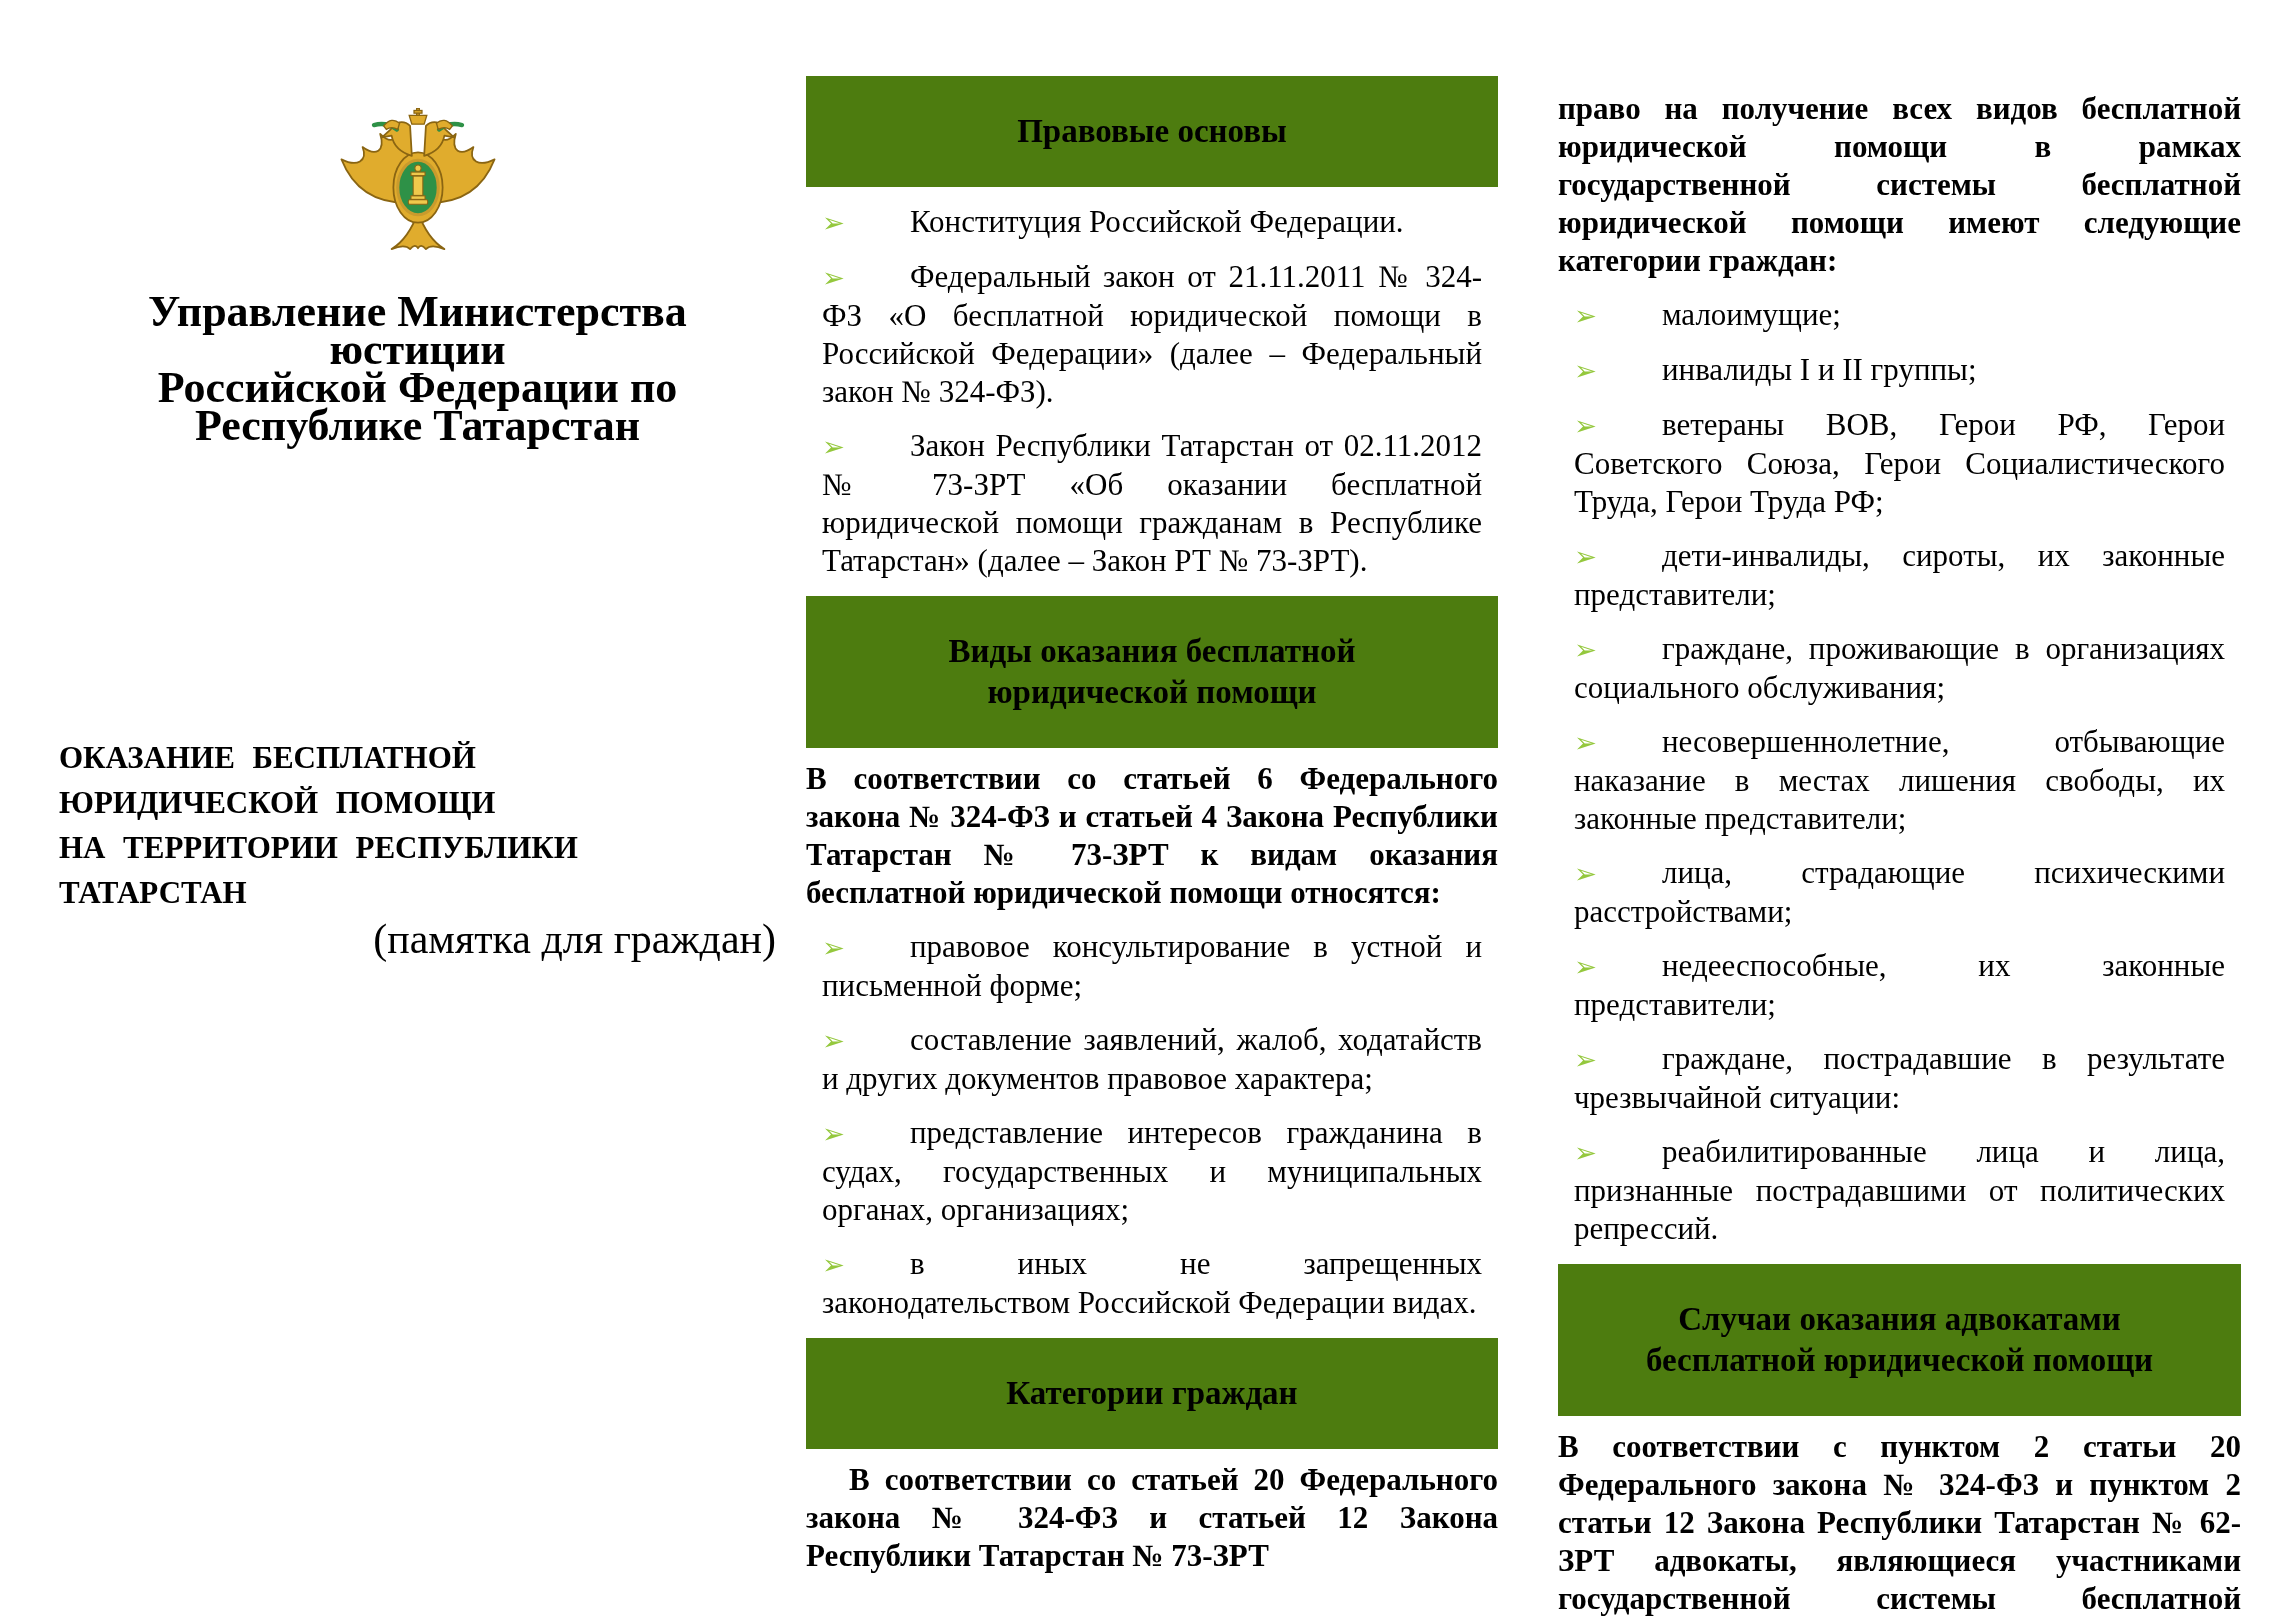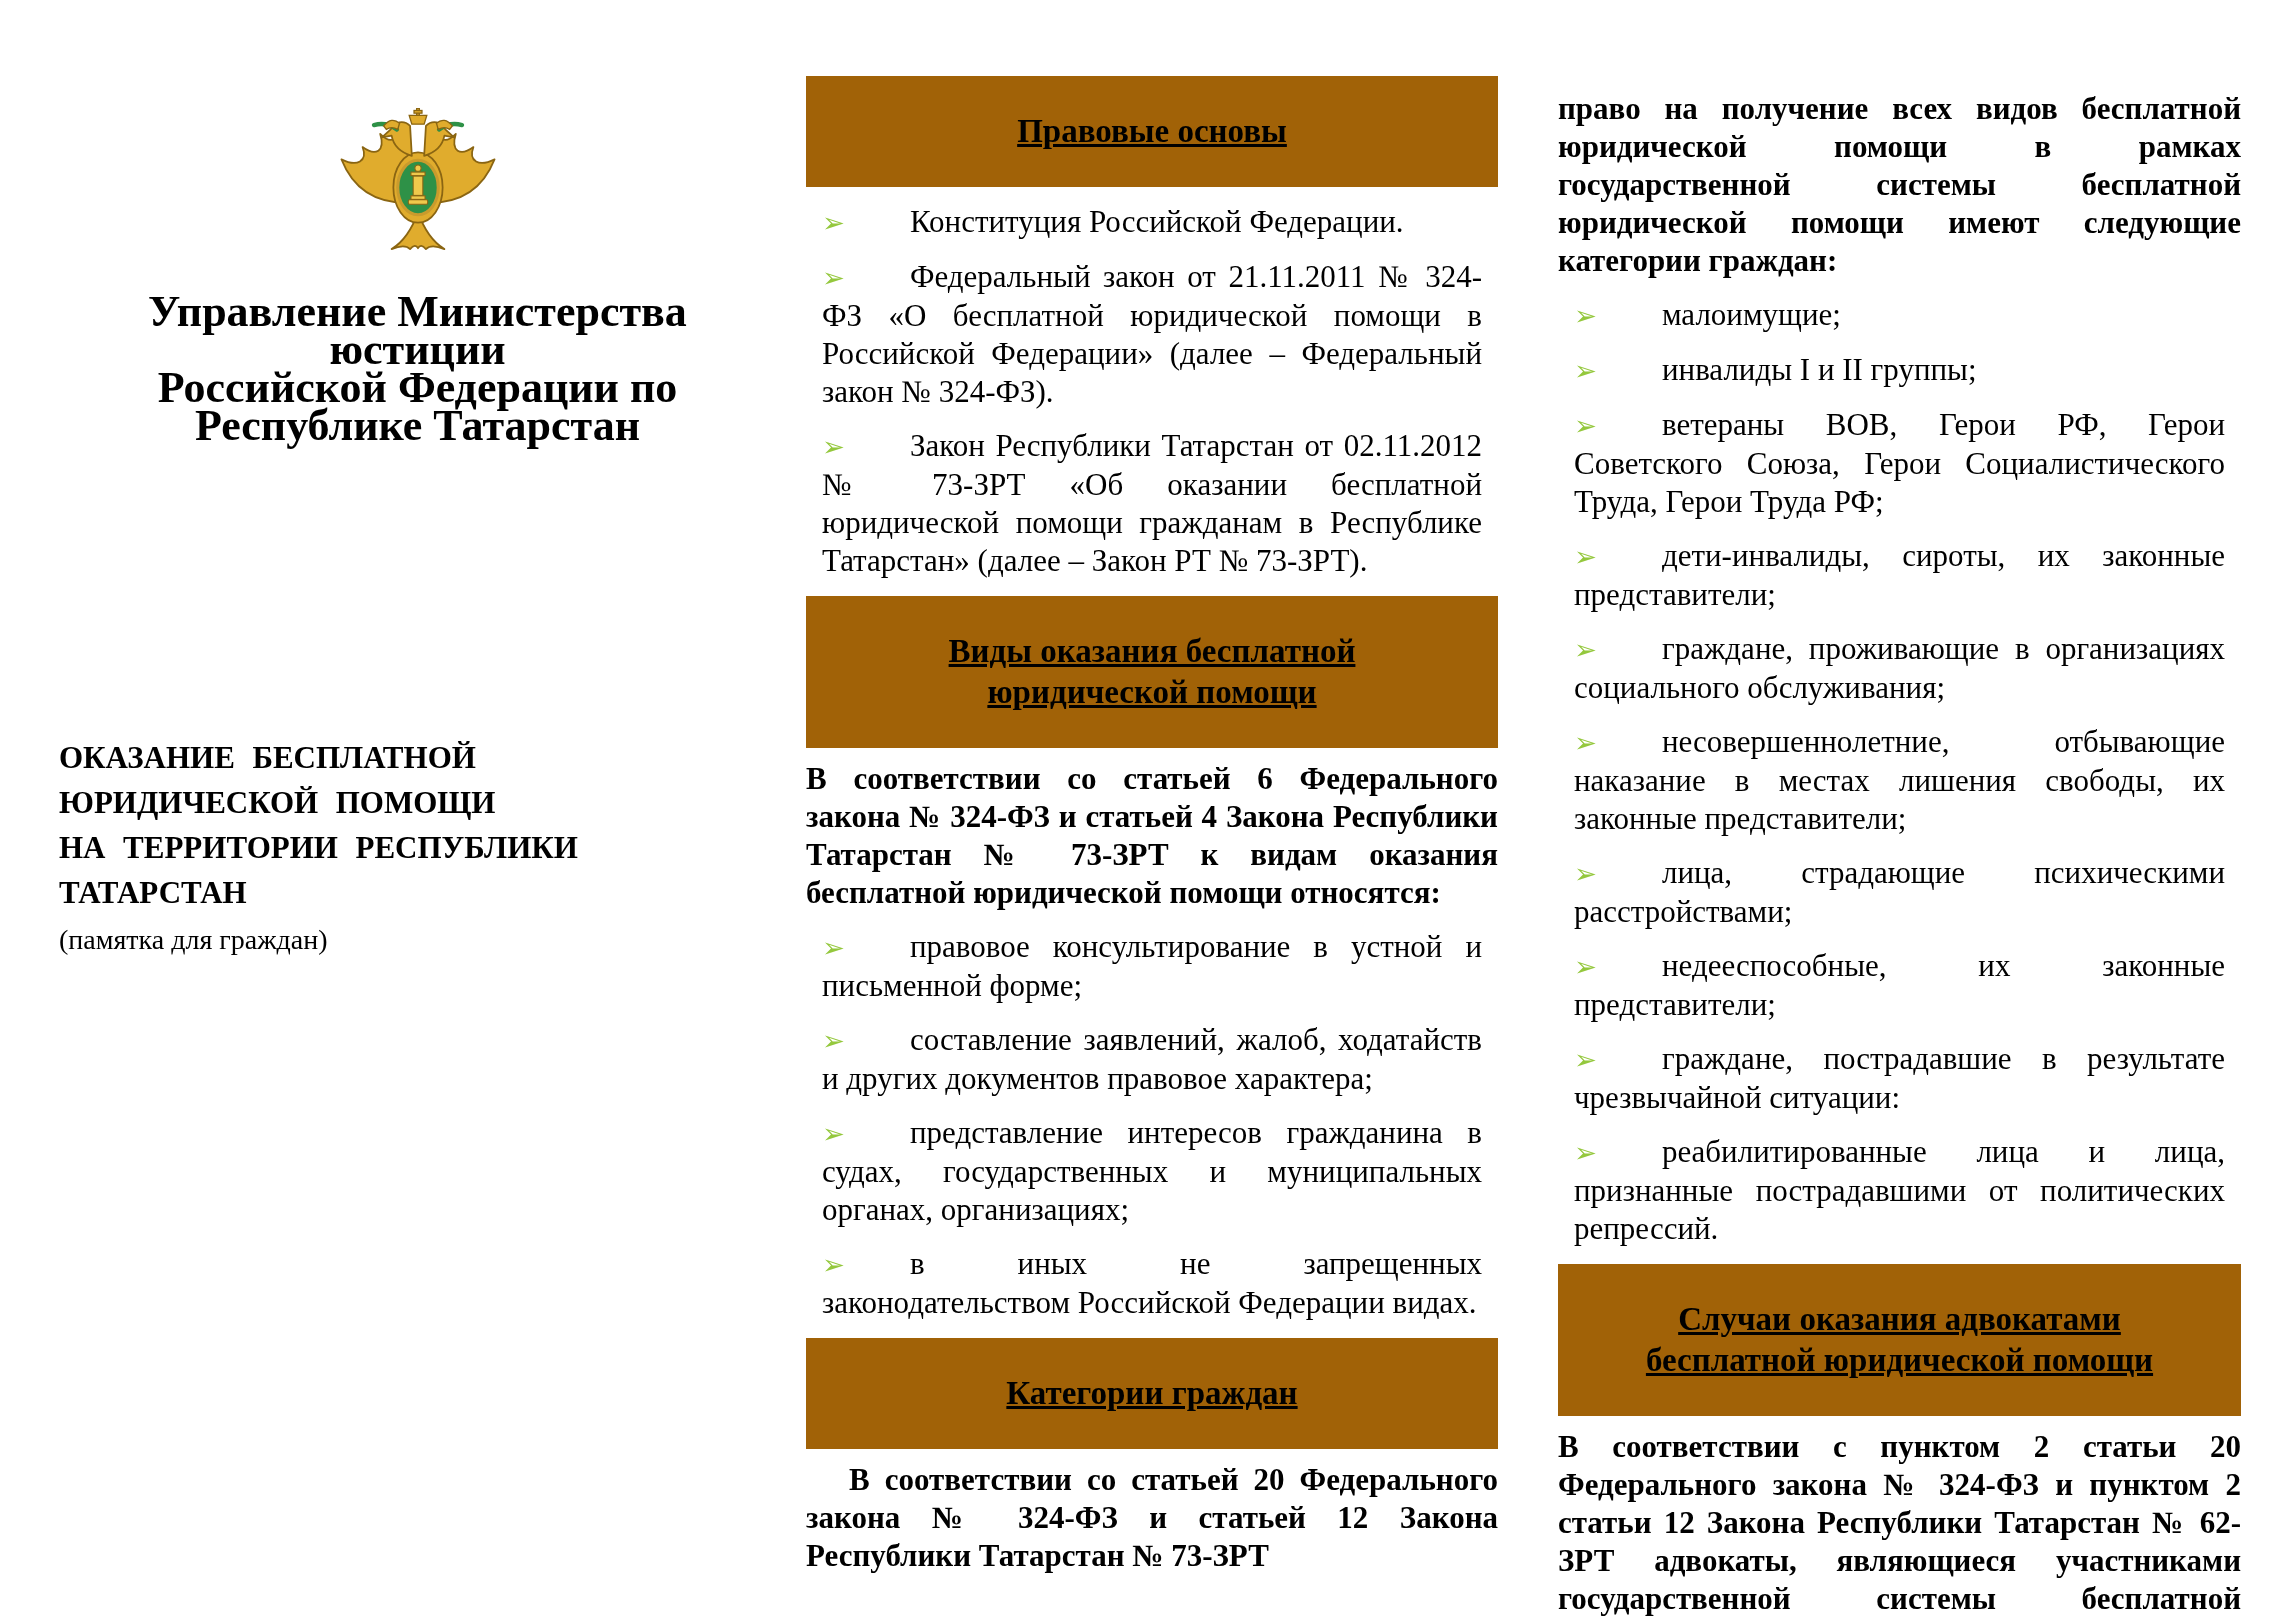--- a/index.html
+++ b/index.html
@@ -17,25 +17,25 @@
 
   .org-title {
     margin-top:21.6px; font-weight:bold; font-size:44px; line-height:38px;
     text-align:center; white-space:pre-line;
   }
   .main-title-block { position:absolute; left:59px; top:735px; width:717px; }
   .main-title {
     font-weight:bold; font-size:31px; line-height:45px; 
     white-space:pre-line; word-spacing:9.8px;
   }
-  .subtitle { font-size:28px; line-height:49px; text-align:left; }
+  .subtitle { font-size:42px; line-height:49px; text-align:right; }
 
   .green-header {
-    background:#a16207; font-weight:bold; font-size:33px; line-height:41px;
-    text-align:center; padding:35px 39px; margin:0;text-decoration:underline;
+    background:#4d7c0f; font-weight:bold; font-size:33px; line-height:41px;
+    text-align:center; padding:35px 39px; margin:0;
   }
   .gh-gap { margin-top:7.8px; }
 
   .body-text { font-size:31px; line-height:38px; text-align:justify; margin:0; }
   .bold { font-weight:bold; }
   .after-header { margin-top:11.8px; }
   .list { margin-top:9.8px; }
   .li { margin:16px; }
   .bullet {
     font-family:"DejaVu Sans",sans-serif; color:#94C83D; font-size:27.4px;

